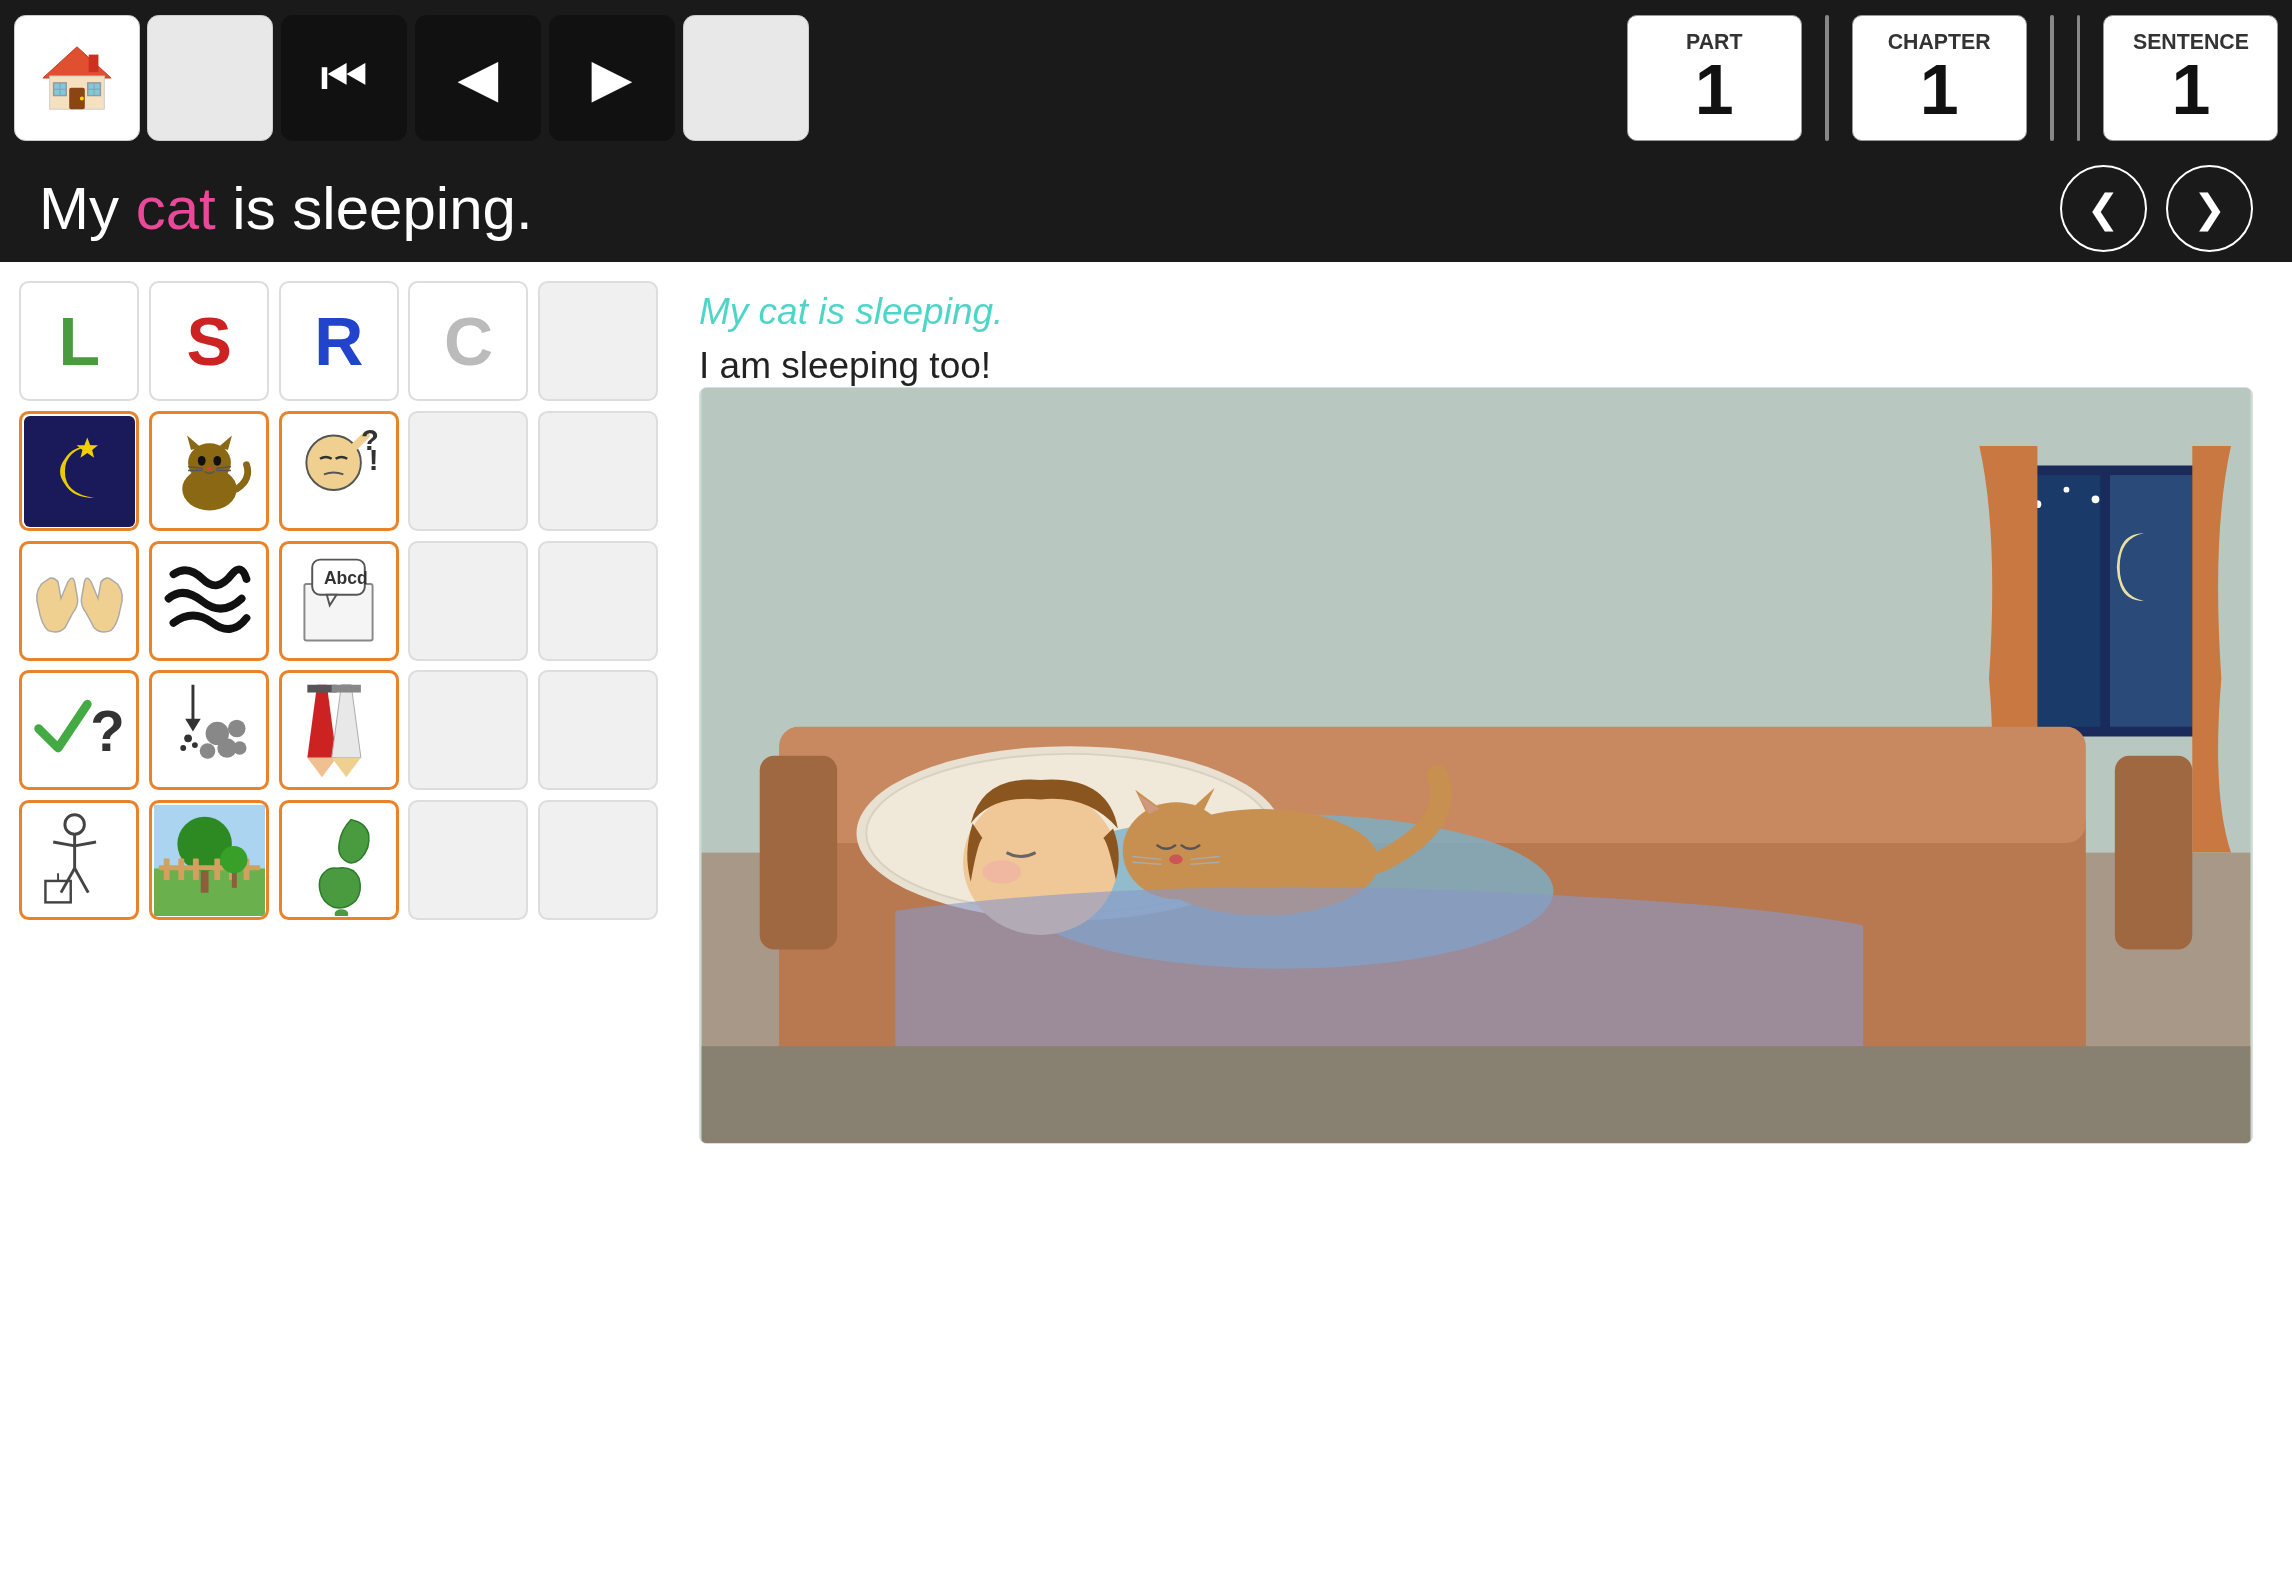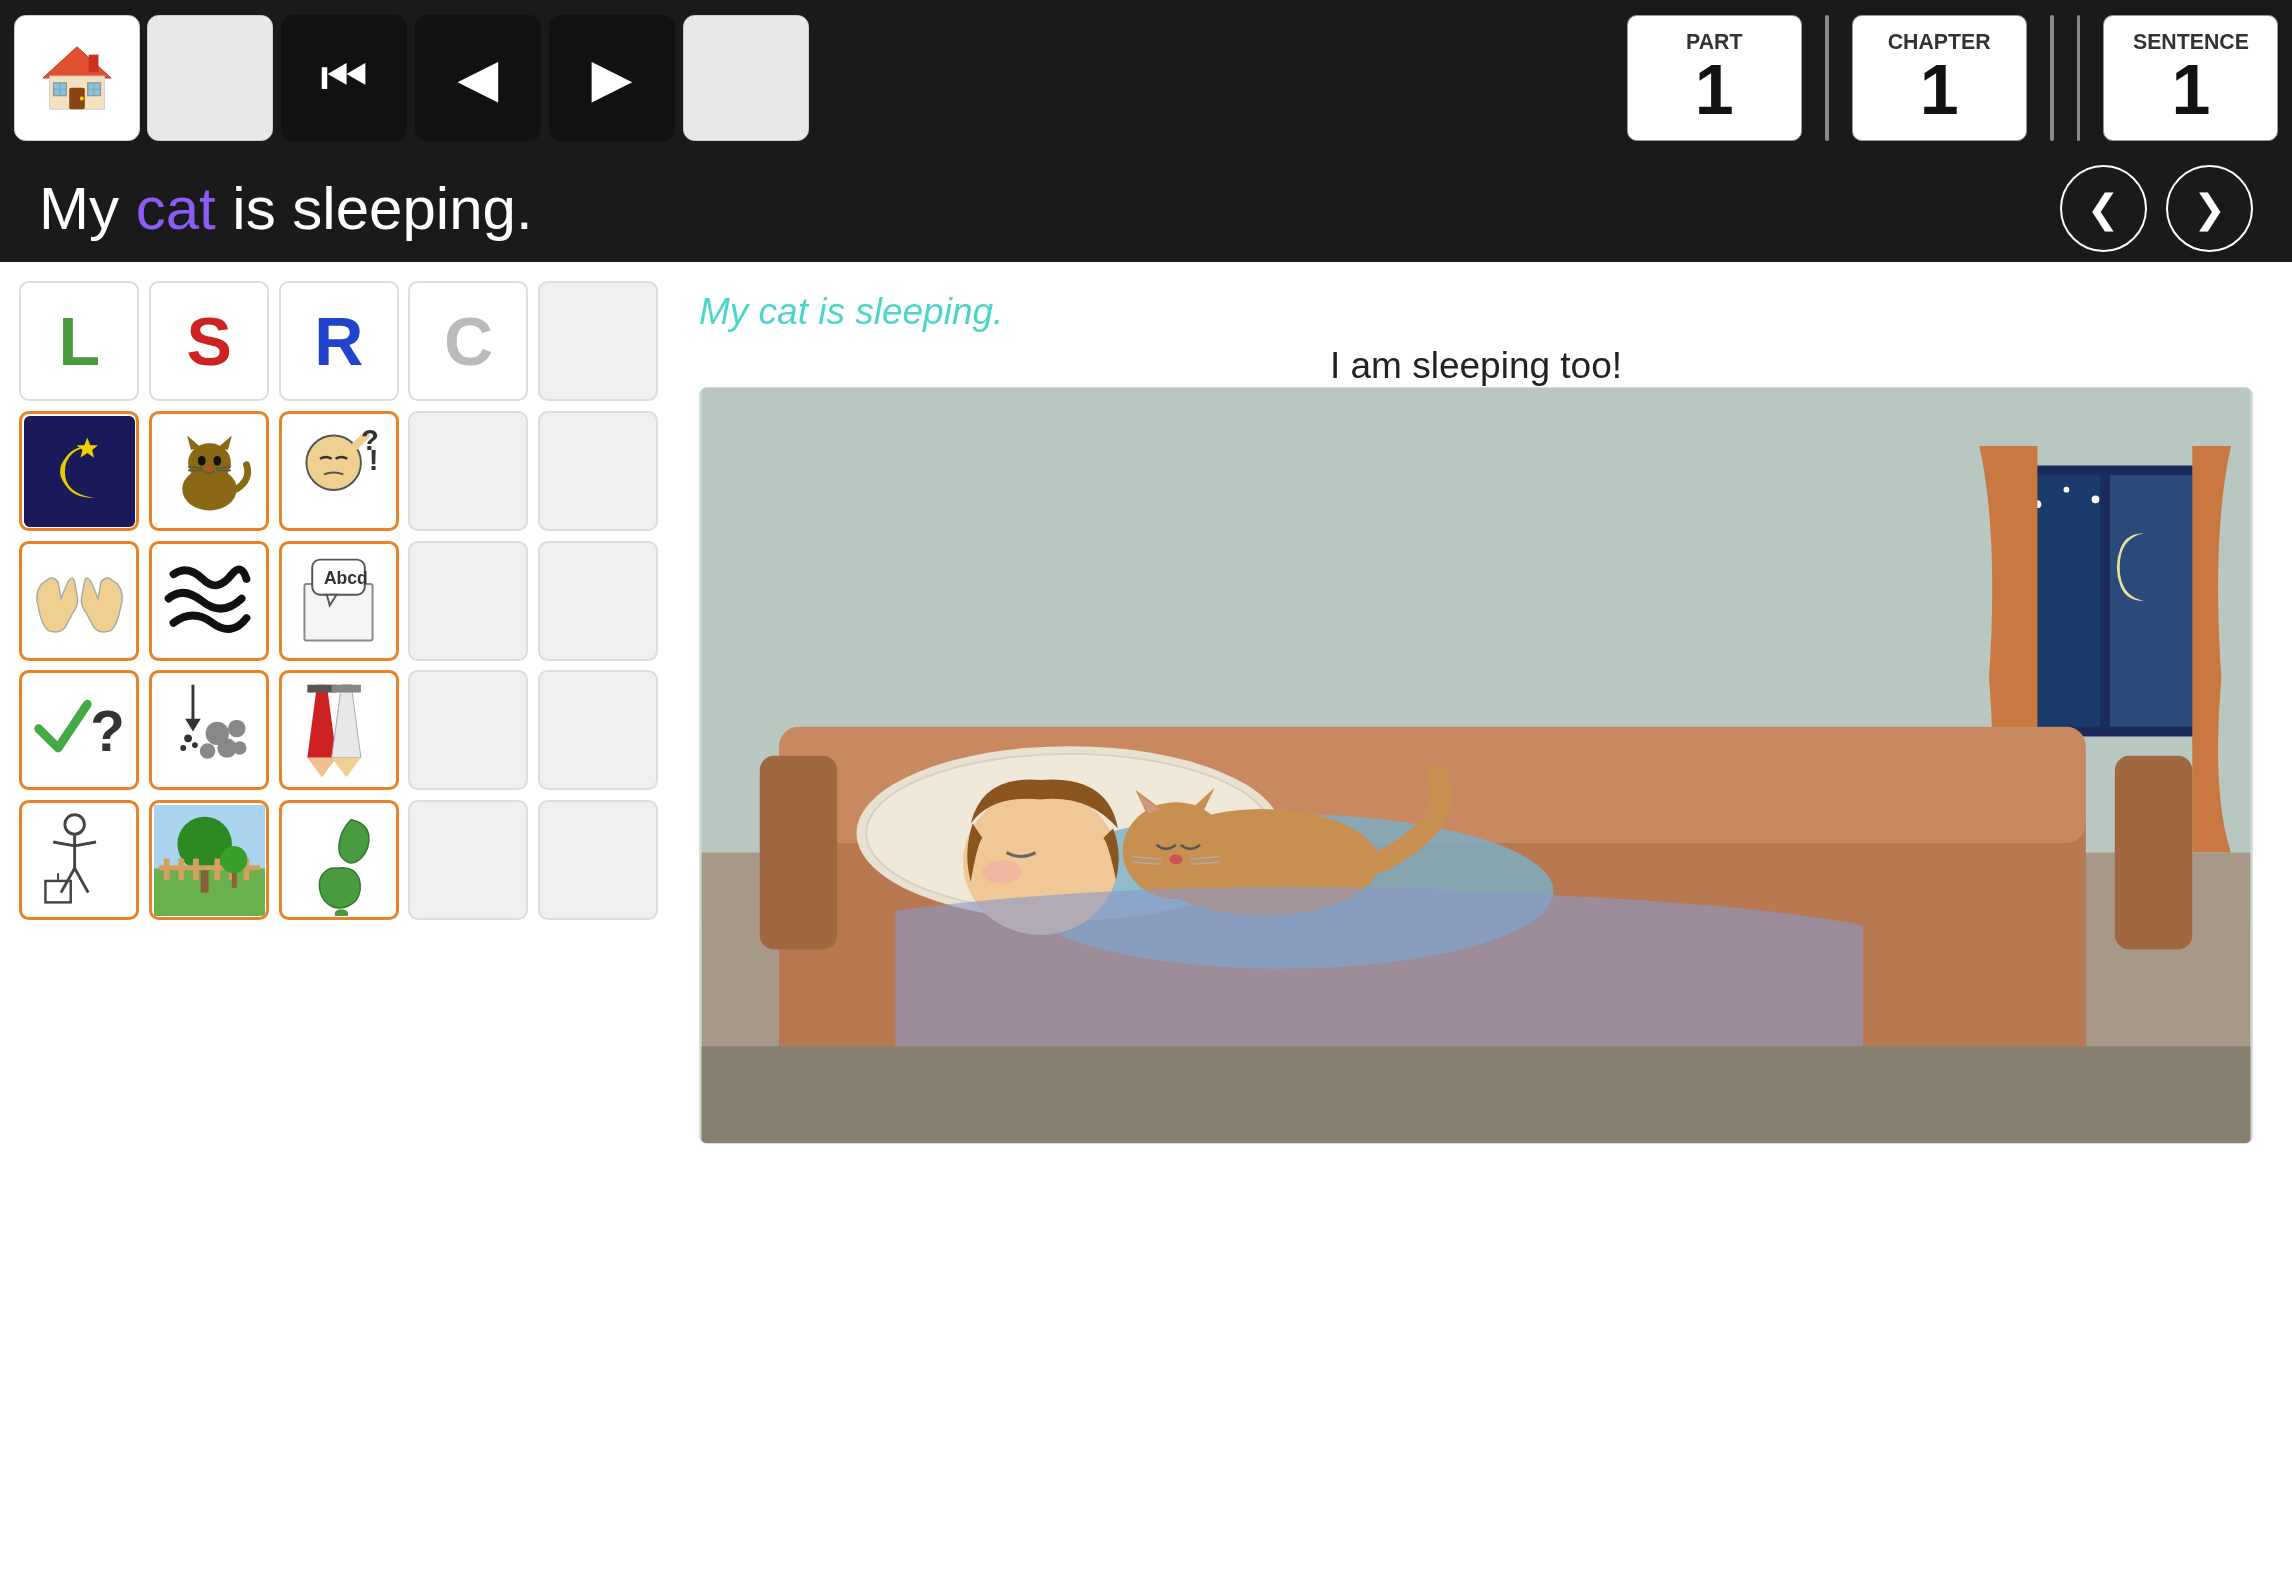--- a/index.html
+++ b/index.html
@@ -95,21 +95,21 @@
       height: 107px;
     }
 
     .sentence-text {
       font-size: 60px;
       font-weight: 400;
       color: #fff;
     }
 
     .sentence-text .highlight {
-      color: #8b5cf6;
+      color: #ec4899;
     }
 
     .sentence-nav {
       display: flex;
       gap: 19.4px;
     }
 
     .sentence-nav-btn {
       width: 87px;
       height: 87px;
@@ -185,21 +185,20 @@
     .story-text-primary {
       font-size: 37px;
       color: #4dd6c8;
       font-style: italic;
       margin-bottom: 11.6px;
     }
 
     .story-text-secondary {
       font-size: 37px;
       color: #222;
-      text-align: center;
     }
 
     .story-image {
       width: 100%;
       height: 757px;
       border: 1.9px solid #ddd;
       border-radius: 7.8px;
       overflow: hidden;
       position: relative;
       background: #c8ddd0;

